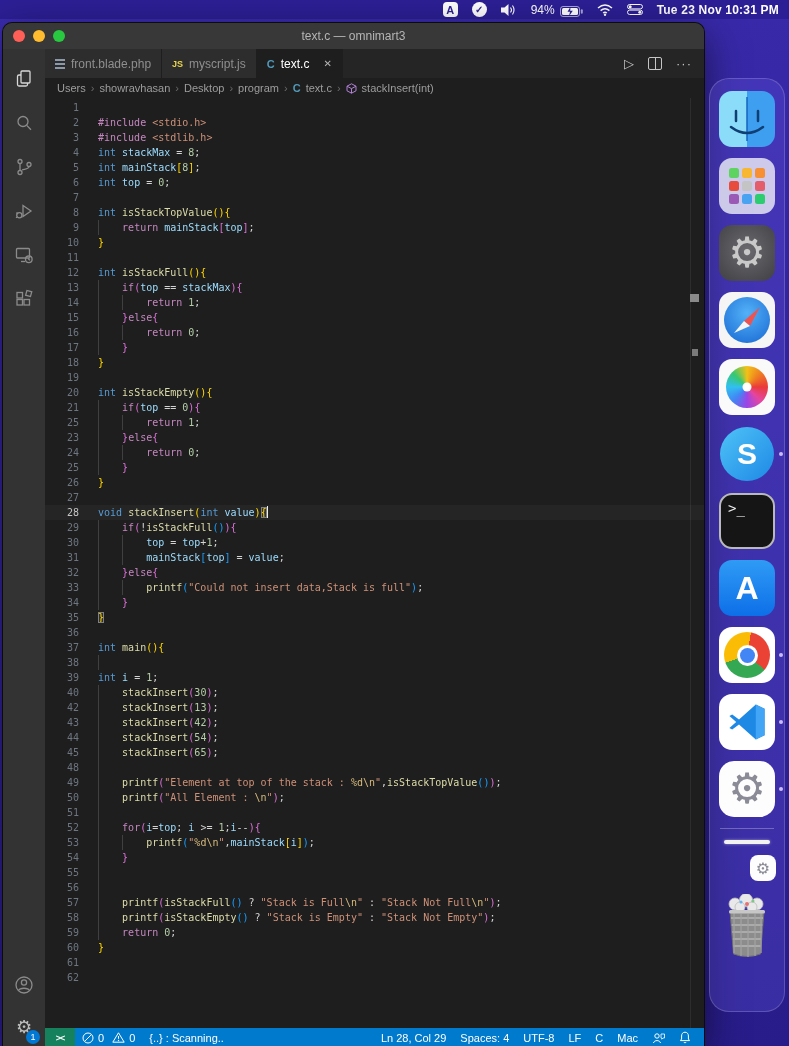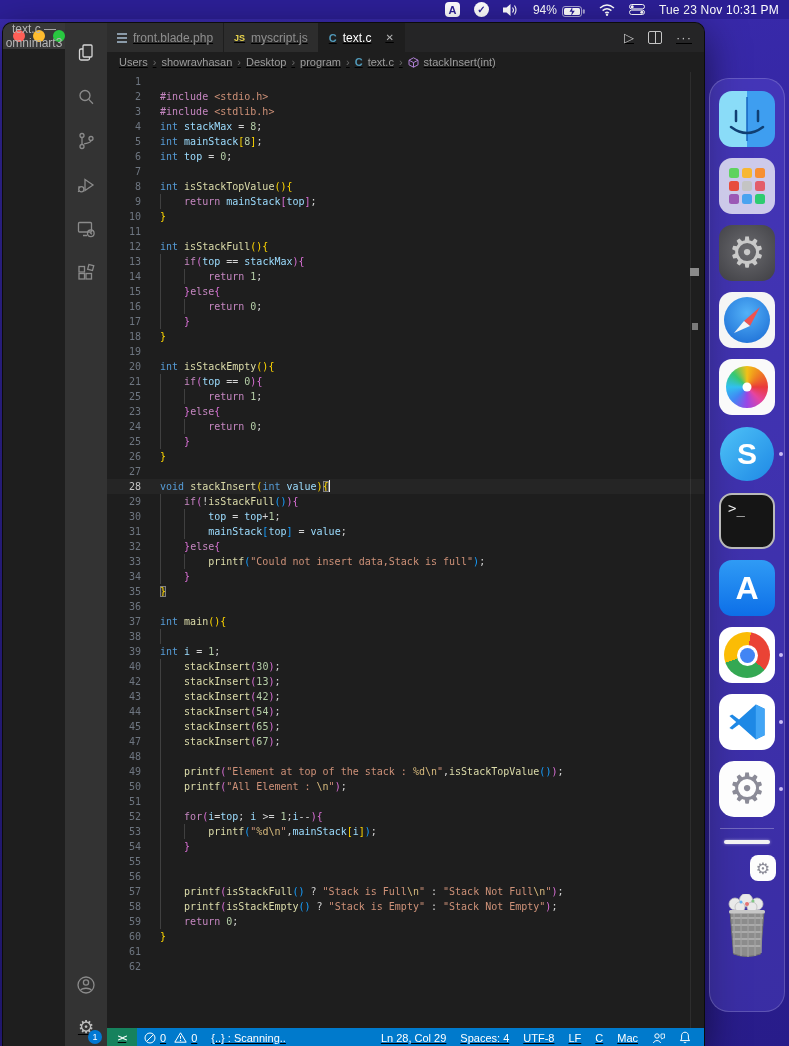--- a/index.html
+++ b/index.html
@@ -8,25 +8,25 @@
 
   
   .menubar{position:absolute;top:0;left:0;right:0;height:19px;background:#2c1f96;
     display:flex;align-items:center;justify-content:flex-end;gap:14px;padding-right:10px;color:#fff;font-size:12px;}
   .mb-item{display:flex;align-items:flex-end;gap:5px;}
   .mb-a{width:15px;height:15px;background:#fff;border-radius:4px;color:#2c1f96;font-weight:bold;
     font-size:11px;display:flex;align-items:center;justify-content:center;}
   .mb-check{width:15px;height:15px;background:#fff;border-radius:50%;color:#2c1f96;font-weight:bold;
     font-size:10px;display:flex;align-items:center;justify-content:center;}
   .mb-batt-pct{font-size:12px;}
-  .mb-clock{font-size:12px;font-weight:400;letter-spacing:.2px;}
+  .mb-clock{font-size:12px;font-weight:700;letter-spacing:.2px;}
 
   
   .window{position:absolute;left:2px;top:22px;width:701px;height:1024px;border-radius:10px 10px 0 0;
-    overflow:hidden;background:#1e1e1e;box-shadow:0 12px 40px rgba(0,0,0,.55);display:flex;flex-direction:row;border:1px solid rgba(0,0,0,.6);border-bottom:none;text-decoration:underline;}
+    overflow:hidden;background:#1e1e1e;box-shadow:0 12px 40px rgba(0,0,0,.55);display:flex;flex-direction:column;border:1px solid rgba(0,0,0,.6);border-bottom:none;}
   .titlebar{height:26px;background:#383838;display:flex;align-items:center;position:relative;flex:none;}
   .lights{display:flex;gap:8px;margin-left:10px;}
   .light{width:12px;height:12px;border-radius:50%;}
   .l-red{background:#ff5f57}.l-yel{background:#febc2e}.l-grn{background:#28c840}
   .win-title{position:absolute;left:0;right:0;text-align:center;color:#b5b5b5;font-size:12px;pointer-events:none;}
 
   .midrow{display:flex;flex:1;min-height:0;}
   .activitybar{width:42px;background:#333333;flex:none;display:flex;flex-direction:column;align-items:center;padding-top:8px;}
   .ab-icon{width:42px;height:44px;display:flex;align-items:center;justify-content:center;color:#8b8b8b;}
   .ab-icon svg{stroke:#8b8b8b;fill:none;stroke-width:1.3;}
@@ -313,21 +313,20 @@
             <div class="cl"><span class="ln">35</span><span class="ct"><span class="b1 match">}</span></span></div>
             <div class="cl"><span class="ln">36</span><span class="ct"></span></div>
             <div class="cl"><span class="ln">37</span><span class="ct"><span class="kw">int</span><span class="pl"> </span><span class="fn">main</span><span class="b1">(){</span></span></div>
             <div class="cl"><i class="gd" style="left: 53px;"></i><span class="ln">38</span><span class="ct"></span></div>
             <div class="cl"><span class="ln">39</span><span class="ct"><span class="kw">int</span><span class="pl"> </span><span class="var">i</span><span class="pl"> = </span><span class="num">1</span><span class="pl">;</span></span></div>
             <div class="cl"><i class="gd" style="left: 53px;"></i><span class="ln">40</span><span class="ct"><span class="pl">    </span><span class="fn">stackInsert</span><span class="b2">(</span><span class="num">30</span><span class="b2">)</span><span class="pl">;</span></span></div>
             <div class="cl"><i class="gd" style="left: 53px;"></i><span class="ln">42</span><span class="ct"><span class="pl">    </span><span class="fn">stackInsert</span><span class="b2">(</span><span class="num">13</span><span class="b2">)</span><span class="pl">;</span></span></div>
             <div class="cl"><i class="gd" style="left: 53px;"></i><span class="ln">43</span><span class="ct"><span class="pl">    </span><span class="fn">stackInsert</span><span class="b2">(</span><span class="num">42</span><span class="b2">)</span><span class="pl">;</span></span></div>
             <div class="cl"><i class="gd" style="left: 53px;"></i><span class="ln">44</span><span class="ct"><span class="pl">    </span><span class="fn">stackInsert</span><span class="b2">(</span><span class="num">54</span><span class="b2">)</span><span class="pl">;</span></span></div>
             <div class="cl"><i class="gd" style="left: 53px;"></i><span class="ln">45</span><span class="ct"><span class="pl">    </span><span class="fn">stackInsert</span><span class="b2">(</span><span class="num">65</span><span class="b2">)</span><span class="pl">;</span></span></div>
-            <div class="cl"><i class="gd" style="left: 53px;"></i><span class="ln">47</span><span class="ct"><span class="pl">    </span><span class="fn">stackInsert</span><span class="b2">(</span><span class="num">67</span><span class="b2">)</span><span class="pl">;</span></span></div>
             <div class="cl"><i class="gd" style="left: 53px;"></i><span class="ln">48</span><span class="ct"></span></div>
             <div class="cl"><i class="gd" style="left: 53px;"></i><span class="ln">49</span><span class="ct"><span class="pl">    </span><span class="fn">printf</span><span class="b2">(</span><span class="str">"Element at top of the stack : </span><span class="esc">%d\n</span><span class="str">"</span><span class="pl">,</span><span class="fn">isStackTopValue</span><span class="b3">()</span><span class="b2">)</span><span class="pl">;</span></span></div>
             <div class="cl"><i class="gd" style="left: 53px;"></i><span class="ln">50</span><span class="ct"><span class="pl">    </span><span class="fn">printf</span><span class="b2">(</span><span class="str">"All Element : </span><span class="esc">\n</span><span class="str">"</span><span class="b2">)</span><span class="pl">;</span></span></div>
             <div class="cl"><i class="gd" style="left: 53px;"></i><span class="ln">51</span><span class="ct"></span></div>
             <div class="cl"><i class="gd" style="left: 53px;"></i><span class="ln">52</span><span class="ct"><span class="pl">    </span><span class="pp">for</span><span class="b2">(</span><span class="var">i</span><span class="pl">=</span><span class="var">top</span><span class="pl">; </span><span class="var">i</span><span class="pl"> &gt;= </span><span class="num">1</span><span class="pl">;</span><span class="var">i</span><span class="pl">--</span><span class="b2">){</span></span></div>
             <div class="cl"><i class="gd" style="left: 53px;"></i><i class="gd" style="left: 77.08px;"></i><span class="ln">53</span><span class="ct"><span class="pl">        </span><span class="fn">printf</span><span class="b3">(</span><span class="str">"</span><span class="esc">%d\n</span><span class="str">"</span><span class="pl">,</span><span class="var">mainStack</span><span class="b1">[</span><span class="var">i</span><span class="b1">]</span><span class="b3">)</span><span class="pl">;</span></span></div>
             <div class="cl"><i class="gd" style="left: 53px;"></i><span class="ln">54</span><span class="ct"><span class="pl">    </span><span class="b2">}</span></span></div>
             <div class="cl"><i class="gd" style="left: 53px;"></i><span class="ln">55</span><span class="ct"></span></div>
             <div class="cl"><i class="gd" style="left: 53px;"></i><span class="ln">56</span><span class="ct"></span></div>
             <div class="cl"><i class="gd" style="left: 53px;"></i><span class="ln">57</span><span class="ct"><span class="pl">    </span><span class="fn">printf</span><span class="b2">(</span><span class="fn">isStackFull</span><span class="b3">()</span><span class="pl"> ? </span><span class="str">"Stack is Full</span><span class="esc">\n</span><span class="str">"</span><span class="pl"> : </span><span class="str">"Stack Not Full</span><span class="esc">\n</span><span class="str">"</span><span class="b2">)</span><span class="pl">;</span></span></div>

